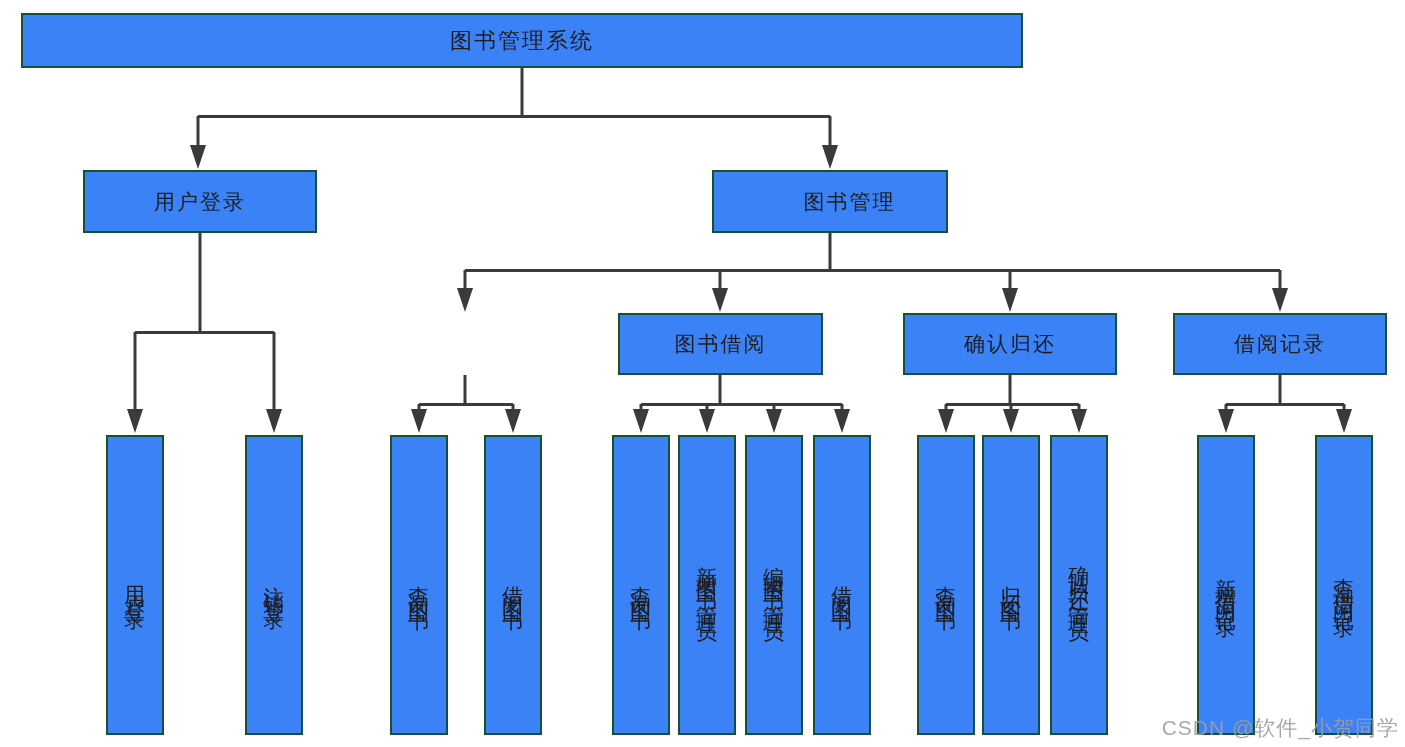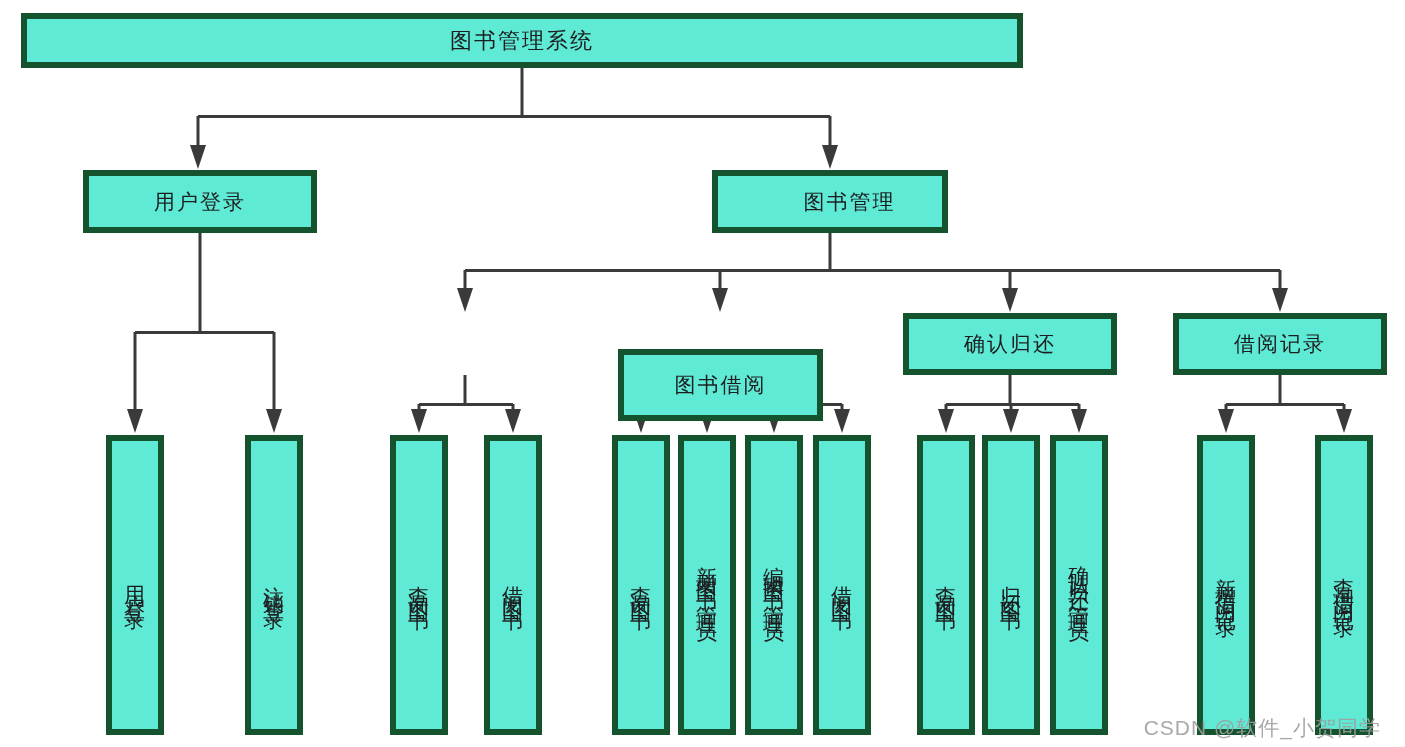--- a/index.html
+++ b/index.html
@@ -16,42 +16,42 @@
     position: absolute;
     left: 0; top: 0;
     width: 1405px; height: 747px;
     pointer-events: none;
   }
   .connectors line { stroke: #3a3a3a; stroke-width: 3; }
   .connectors polygon { fill: #3a3a3a; }
   .node {
     position: absolute;
     box-sizing: border-box;
-    background: #5eead4;
-    border: 6px solid #14532d;
+    background: #3b82f6;
+    border: 2px solid #14532d;
     display: flex;
     align-items: center;
     justify-content: center;
   }
   .hnode {
     font-size: 21px;
     letter-spacing: 2px;
     white-space: nowrap;
   }
   .root-node { font-size: 22px; }
   .leaf span {
     writing-mode: vertical-rl;
     text-orientation: mixed;
     font-size: 21px;
     letter-spacing: 8px;
     line-height: 1;
   }
   .watermark {
     position: absolute;
-    right: 24px;
+    right: 6px;
     top: 714px;
     font-size: 21px;
     letter-spacing: 1px;
     color: rgba(158, 158, 158, 0.9);
     white-space: nowrap;
     z-index: 5;
   }
 </style>
 </head>
 <body>
@@ -125,21 +125,21 @@
       <line x1="1344" y1="404" x2="1344" y2="412"></line>
       <polygon points="1336,409 1352,409 1344,433"></polygon>
     </g>
   </svg>
 
   <div class="node hnode root-node" style="left:21px; top:13px; width:1002px; height:55px;">图书管理系统</div>
 
   <div class="node hnode" style="left:83px; top:170px; width:234px; height:63px;">用户登录</div>
   <div class="node hnode" style="left:712px; top:170px; width:236px; height:63px;padding-left:39px;">图书管理</div>
 
-  <div class="node hnode" style="left:618px; top:313px; width:205px; height:72px;margin-top:36px;">图书借阅</div>
+  <div class="node hnode" style="left:618px; top:313px; width:205px; height:62px;">图书借阅</div>
   <div class="node hnode" style="left:903px; top:313px; width:214px; height:62px;">确认归还</div>
   <div class="node hnode" style="left:1173px; top:313px; width:214px; height:62px;">借阅记录</div>
 
   <div class="node leaf" style="left:106px; top:435px; width:58px; height:300px;">
     <span>用户登录</span>
   </div>
   <div class="node leaf" style="left:245px; top:435px; width:58px; height:300px;">
     <span>注销登录</span>
   </div>
 

